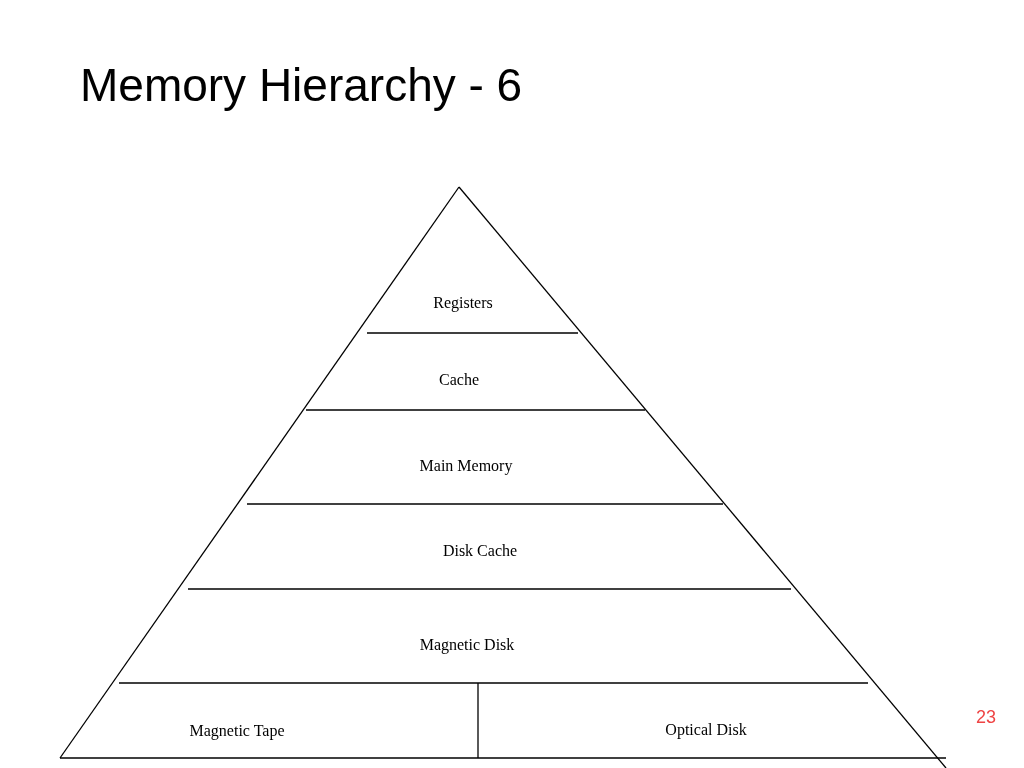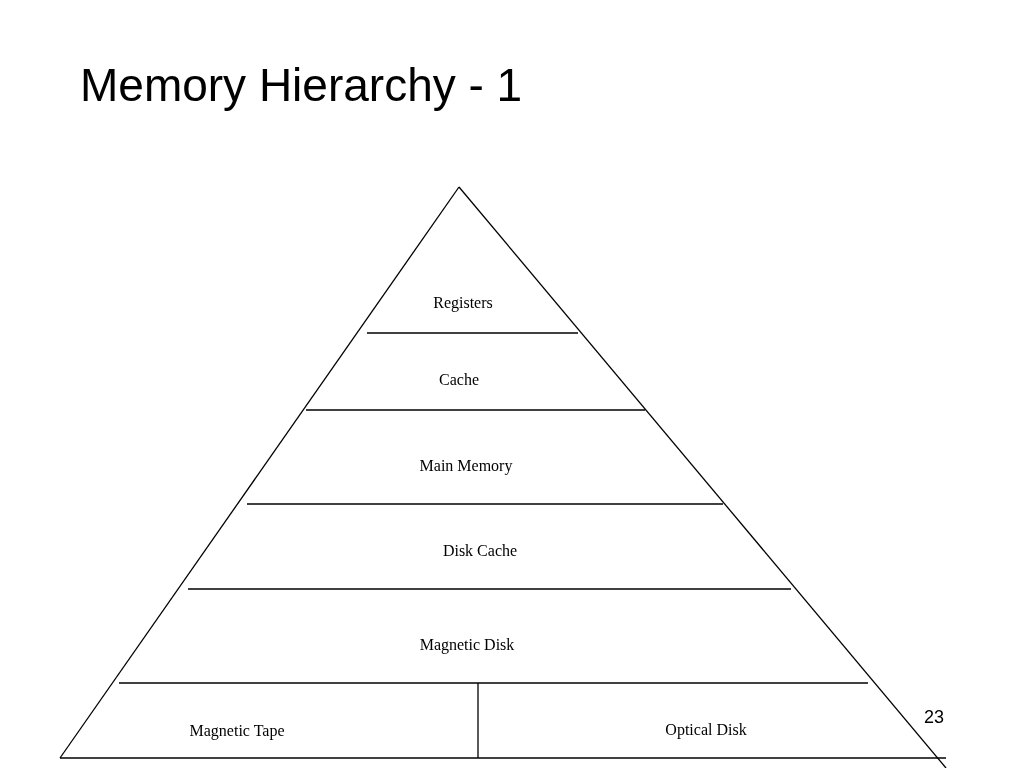--- a/index.html
+++ b/index.html
@@ -4,34 +4,34 @@
   <style>
     html, body { margin: 0; padding: 0; background: #ffffff; }
     body { width: 1024px; height: 768px; position: relative; overflow: hidden; }
     .title {
       position: absolute; left: 80px; top: 62px;
       font-family: "Liberation Sans", sans-serif;
       font-size: 46px; color: #000000; line-height: 1;
       white-space: nowrap;
     }
     .slide-number {
-      position: absolute; left: 924px; top: 707px;
+      position: absolute; left: 976px; top: 707px;
       font-family: "Liberation Sans", sans-serif;
-      font-size: 18px; color: #000000;
+      font-size: 18px; color: #ef4444;
     }
     svg.diagram { position: absolute; left: 0; top: 0; }
     .lbl {
       font-family: "Liberation Serif", serif;
       font-size: 16px; fill: #000000;
     }
   </style>
 </head>
 <body>
 
-<div class="title">Memory Hierarchy - 1</div>
+<div class="title">Memory Hierarchy - 6</div>
 
 <svg class="diagram" width="1024" height="768" viewBox="0 0 1024 768">
 
   <line x1="459" y1="187" x2="60" y2="758" stroke="#000" stroke-width="1.3"></line>
   <line x1="459" y1="187" x2="946" y2="768" stroke="#000" stroke-width="1.3"></line>
 
   <line x1="367" y1="333" x2="578" y2="333" stroke="#000" stroke-width="1.3"></line>
   <line x1="306" y1="410" x2="645" y2="410" stroke="#000" stroke-width="1.3"></line>
   <line x1="247" y1="504" x2="723" y2="504" stroke="#000" stroke-width="1.3"></line>
   <line x1="188" y1="589" x2="791" y2="589" stroke="#000" stroke-width="1.3"></line>

